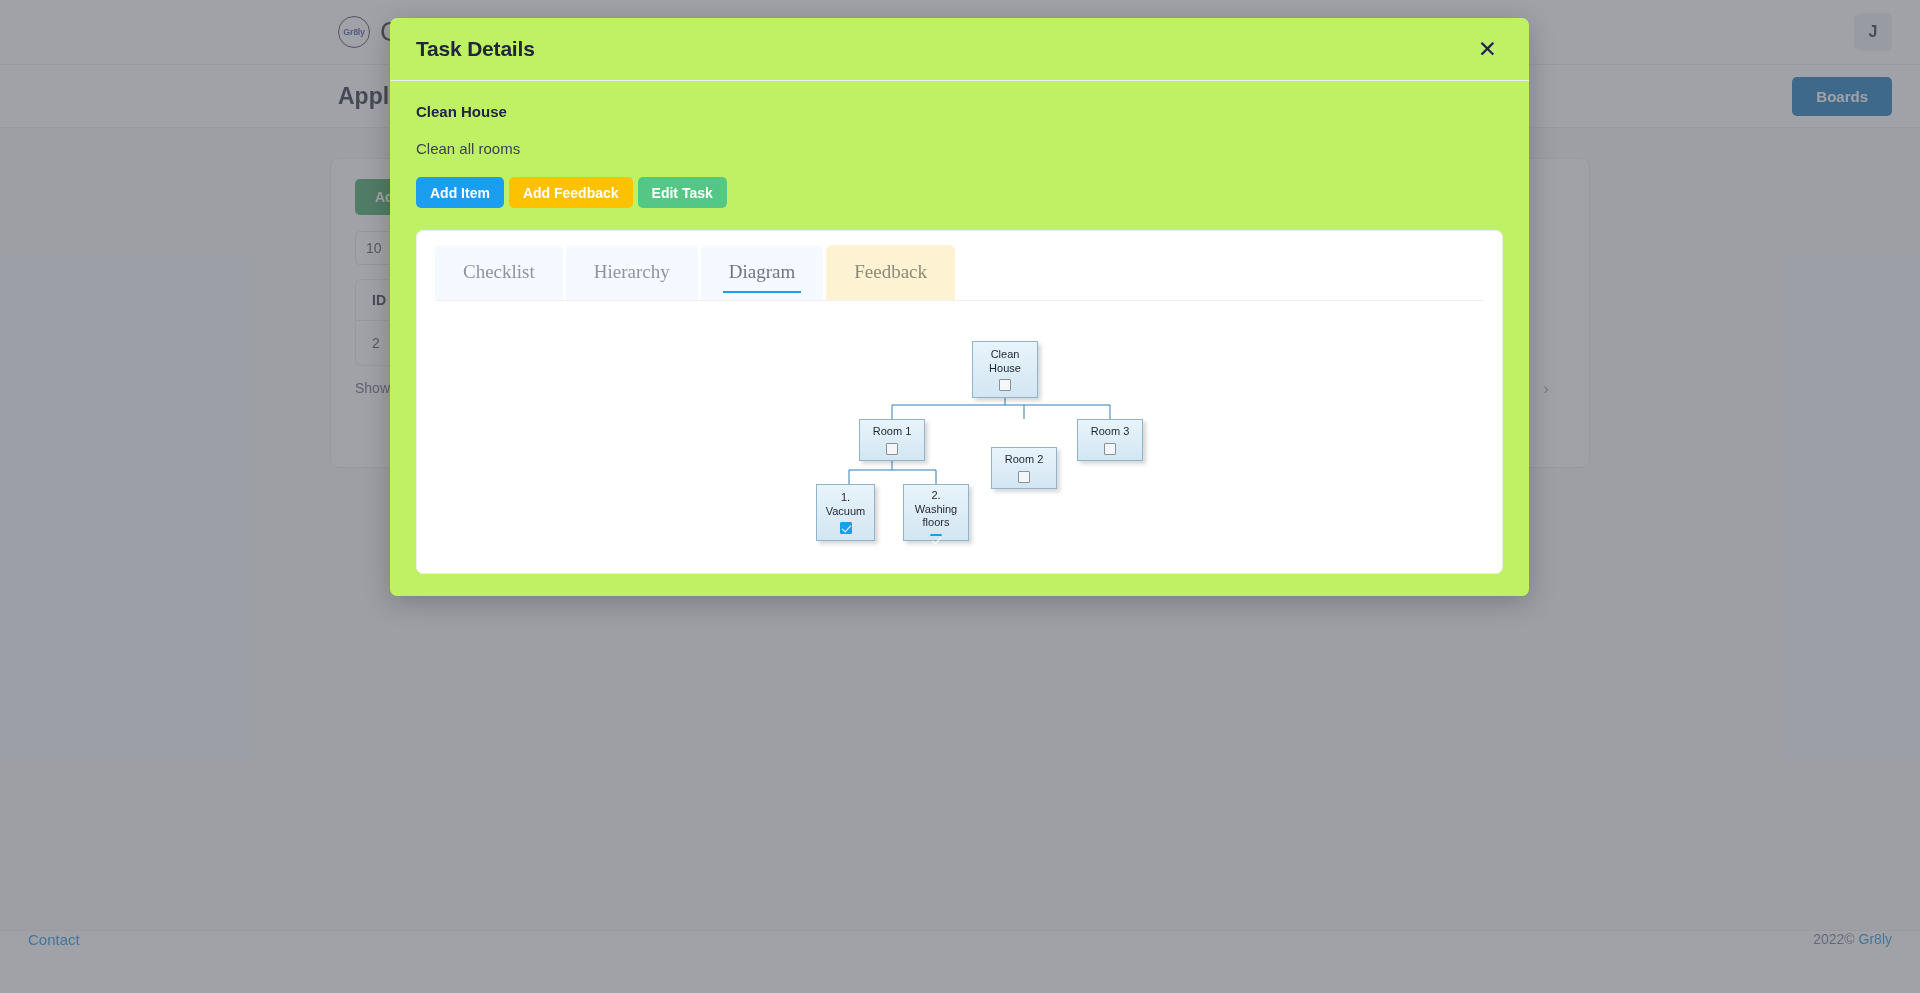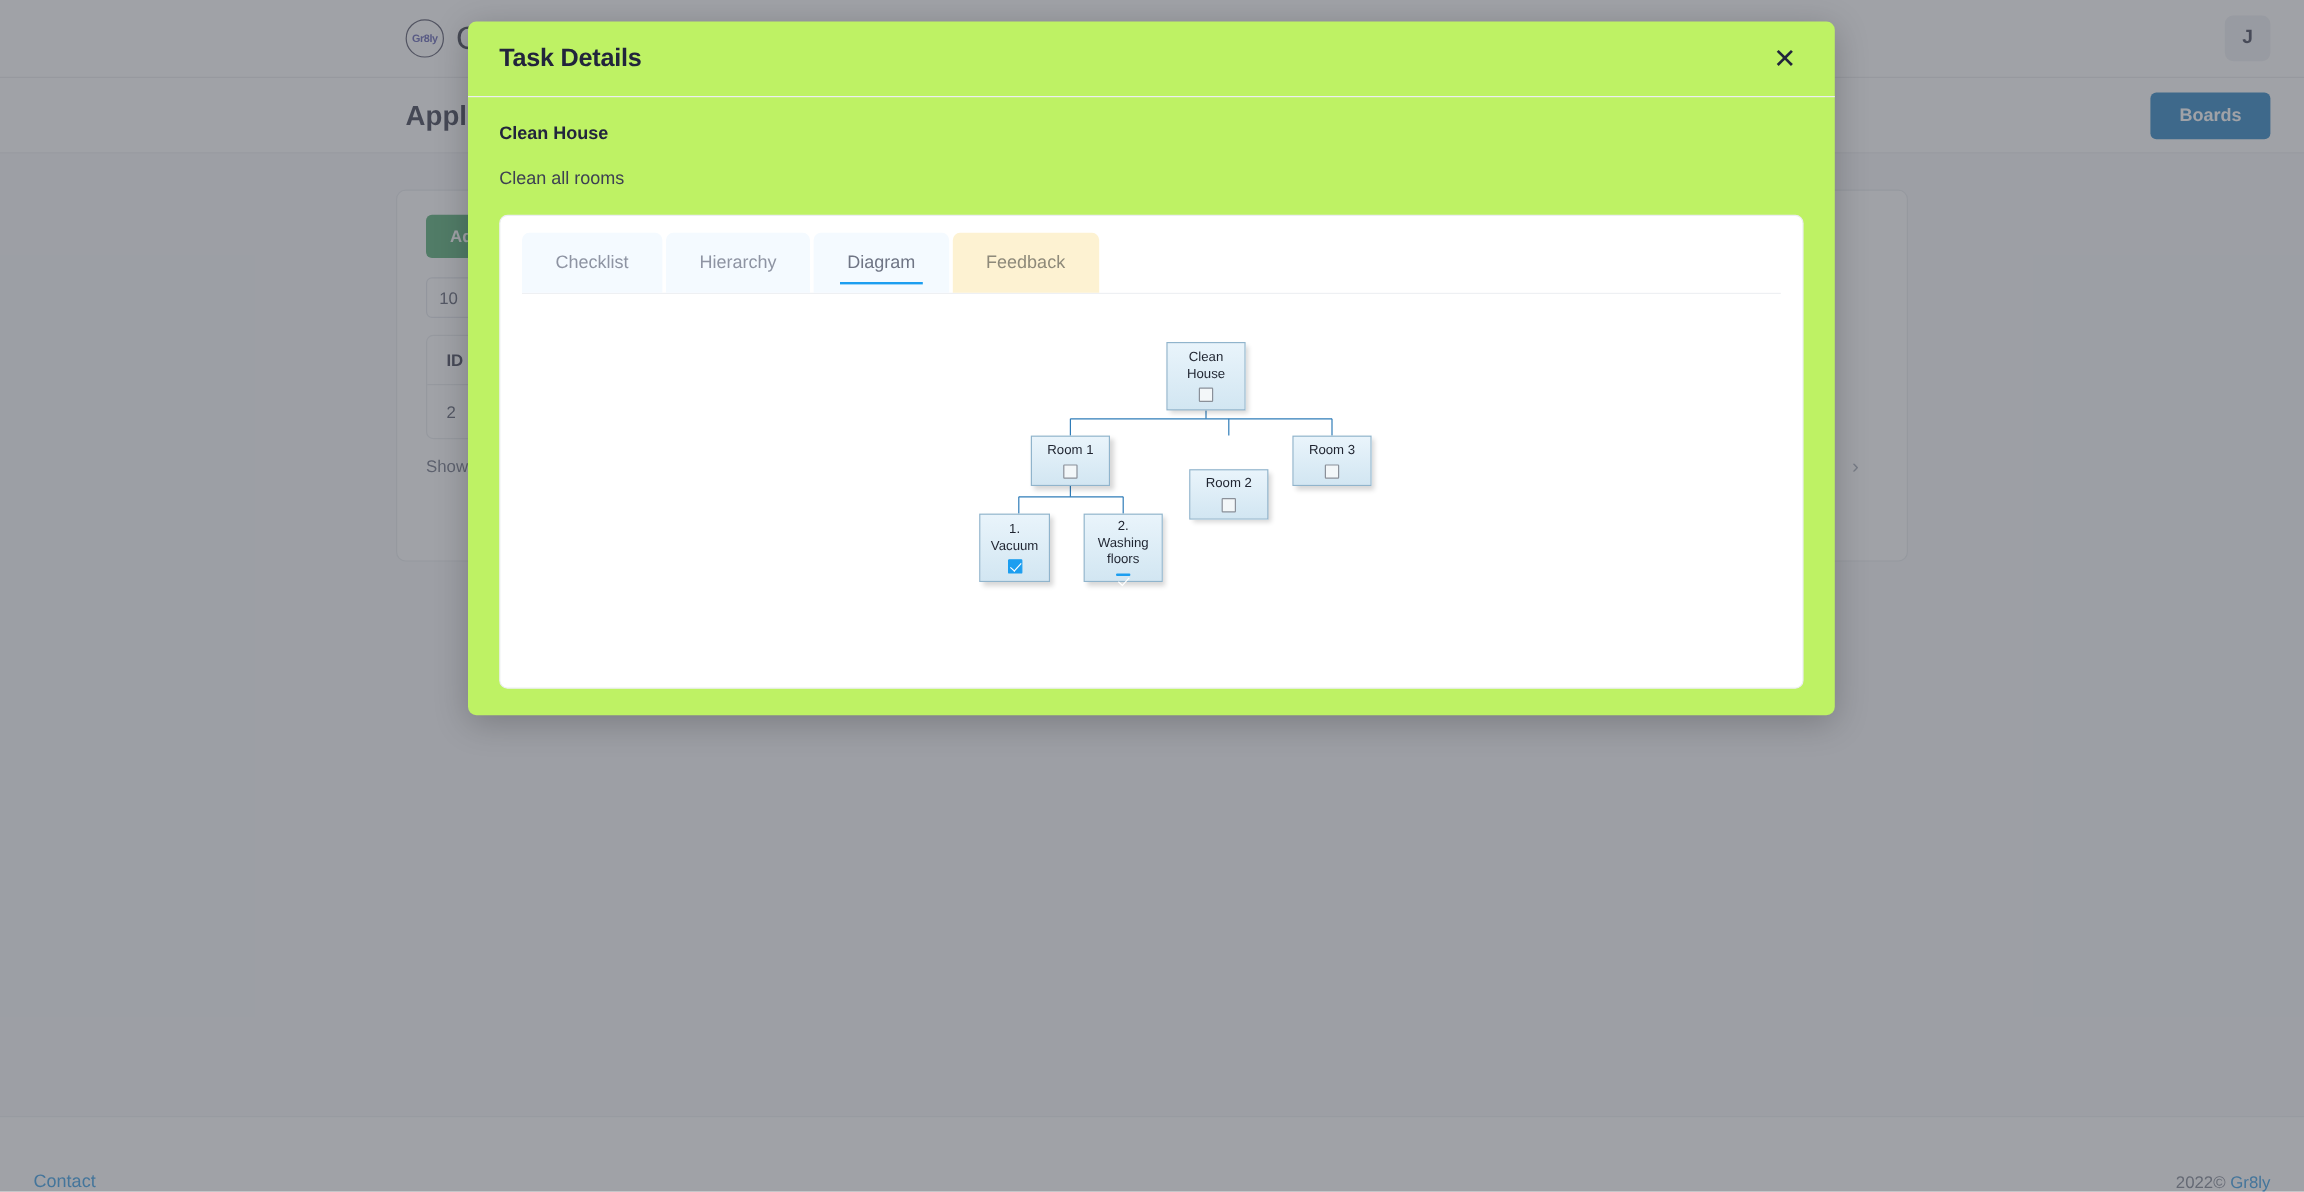--- a/index.html
+++ b/index.html
@@ -77,21 +77,21 @@
   }
   .mini-table { margin-top: 14px; border: 1px solid #e6e8ec; border-radius: 6px; width: 300px; }
   .mini-th { padding: 12px 16px; font-weight: 700; font-size: 14px; color: #22253a;
              border-bottom: 1px solid #e6e8ec; }
   .mini-td { padding: 14px 16px; font-size: 14px; color: #43475a; }
   .showing-text { margin-top: 14px; font-size: 14px; color: #5a5f73; }
   .pager { position: absolute; right: 40px; top: 220px; font-size: 17px; color: #9aa0ad; }
 
   .site-footer {
     height: 63px; flex: 0 0 63px;
-    display: flex; align-items: flex-end; padding: 0 28px;
+    display: flex; align-items: flex-start; padding: 0 28px;
     background: #ffffff; border-top: 1px solid #eceef1;
   }
   .footer-link { font-size: 15px; color: #1b8fe0; text-decoration: none; cursor: pointer; }
   .footer-right { margin-left: auto; font-size: 14px; color: #6b7280; }
   .footer-right .brand-blue { color: #1b8fe0; }
 
   
   #overlay {
     position: absolute; inset: 0;
     background: rgba(96,100,108,0.60);
@@ -145,25 +145,26 @@
     overflow: hidden;
   }
   .tabbar {
     display: flex;
     margin: 14px 18px 0 18px;
     border-bottom: 1px solid #eef0f3;
   }
   .tab {
     position: relative;
     padding: 16px 28px 17px 28px;
-    font-size: 15px; color: #8e94a3;
+    font-size: 19px; color: #8e94a3;
     background: #f4faff;
     border-top-left-radius: 6px; border-top-right-radius: 6px;
     margin-right: 3px; cursor: pointer;
     white-space: nowrap;
+    font-family: Liberation Serif, serif;
   }
   .tab.active { background: #f4faff; color: #6f7585; }
   .tab.active::after {
     content: ""; position: absolute;
     left: 22px; right: 22px; bottom: 7px; height: 2px;
     background: #1c9ef0;
   }
   .tab.warn { background: #fdf2d2; color: #8e8a7a; }
 
   .diagram-area { flex: 1; position: relative; }
@@ -248,20 +249,25 @@
 
   <div class="modal-header">
     <div class="modal-title">Task Details</div>
     <button class="modal-close">✕</button>
   </div>
 
   <div class="modal-body">
     <div class="task-name">Clean House</div>
     <div class="task-desc">Clean all rooms</div>
 
+    <div class="action-row" id="action-row">
+        <button class="act-btn act-blue">Add Item</button>
+        <button class="act-btn act-yellow">Add Feedback</button>
+        <button class="act-btn act-green">Edit Task</button>
+      </div>
 
     <div class="panel">
       <div class="tabbar" id="tab-bar">
           <div class="tab">Checklist</div>
           <div class="tab">Hierarchy</div>
           <div class="tab active">Diagram</div>
           <div class="tab warn">Feedback</div>
         </div>
       <div class="diagram-area">
         <svg class="dgm" id="dgm-svg">

